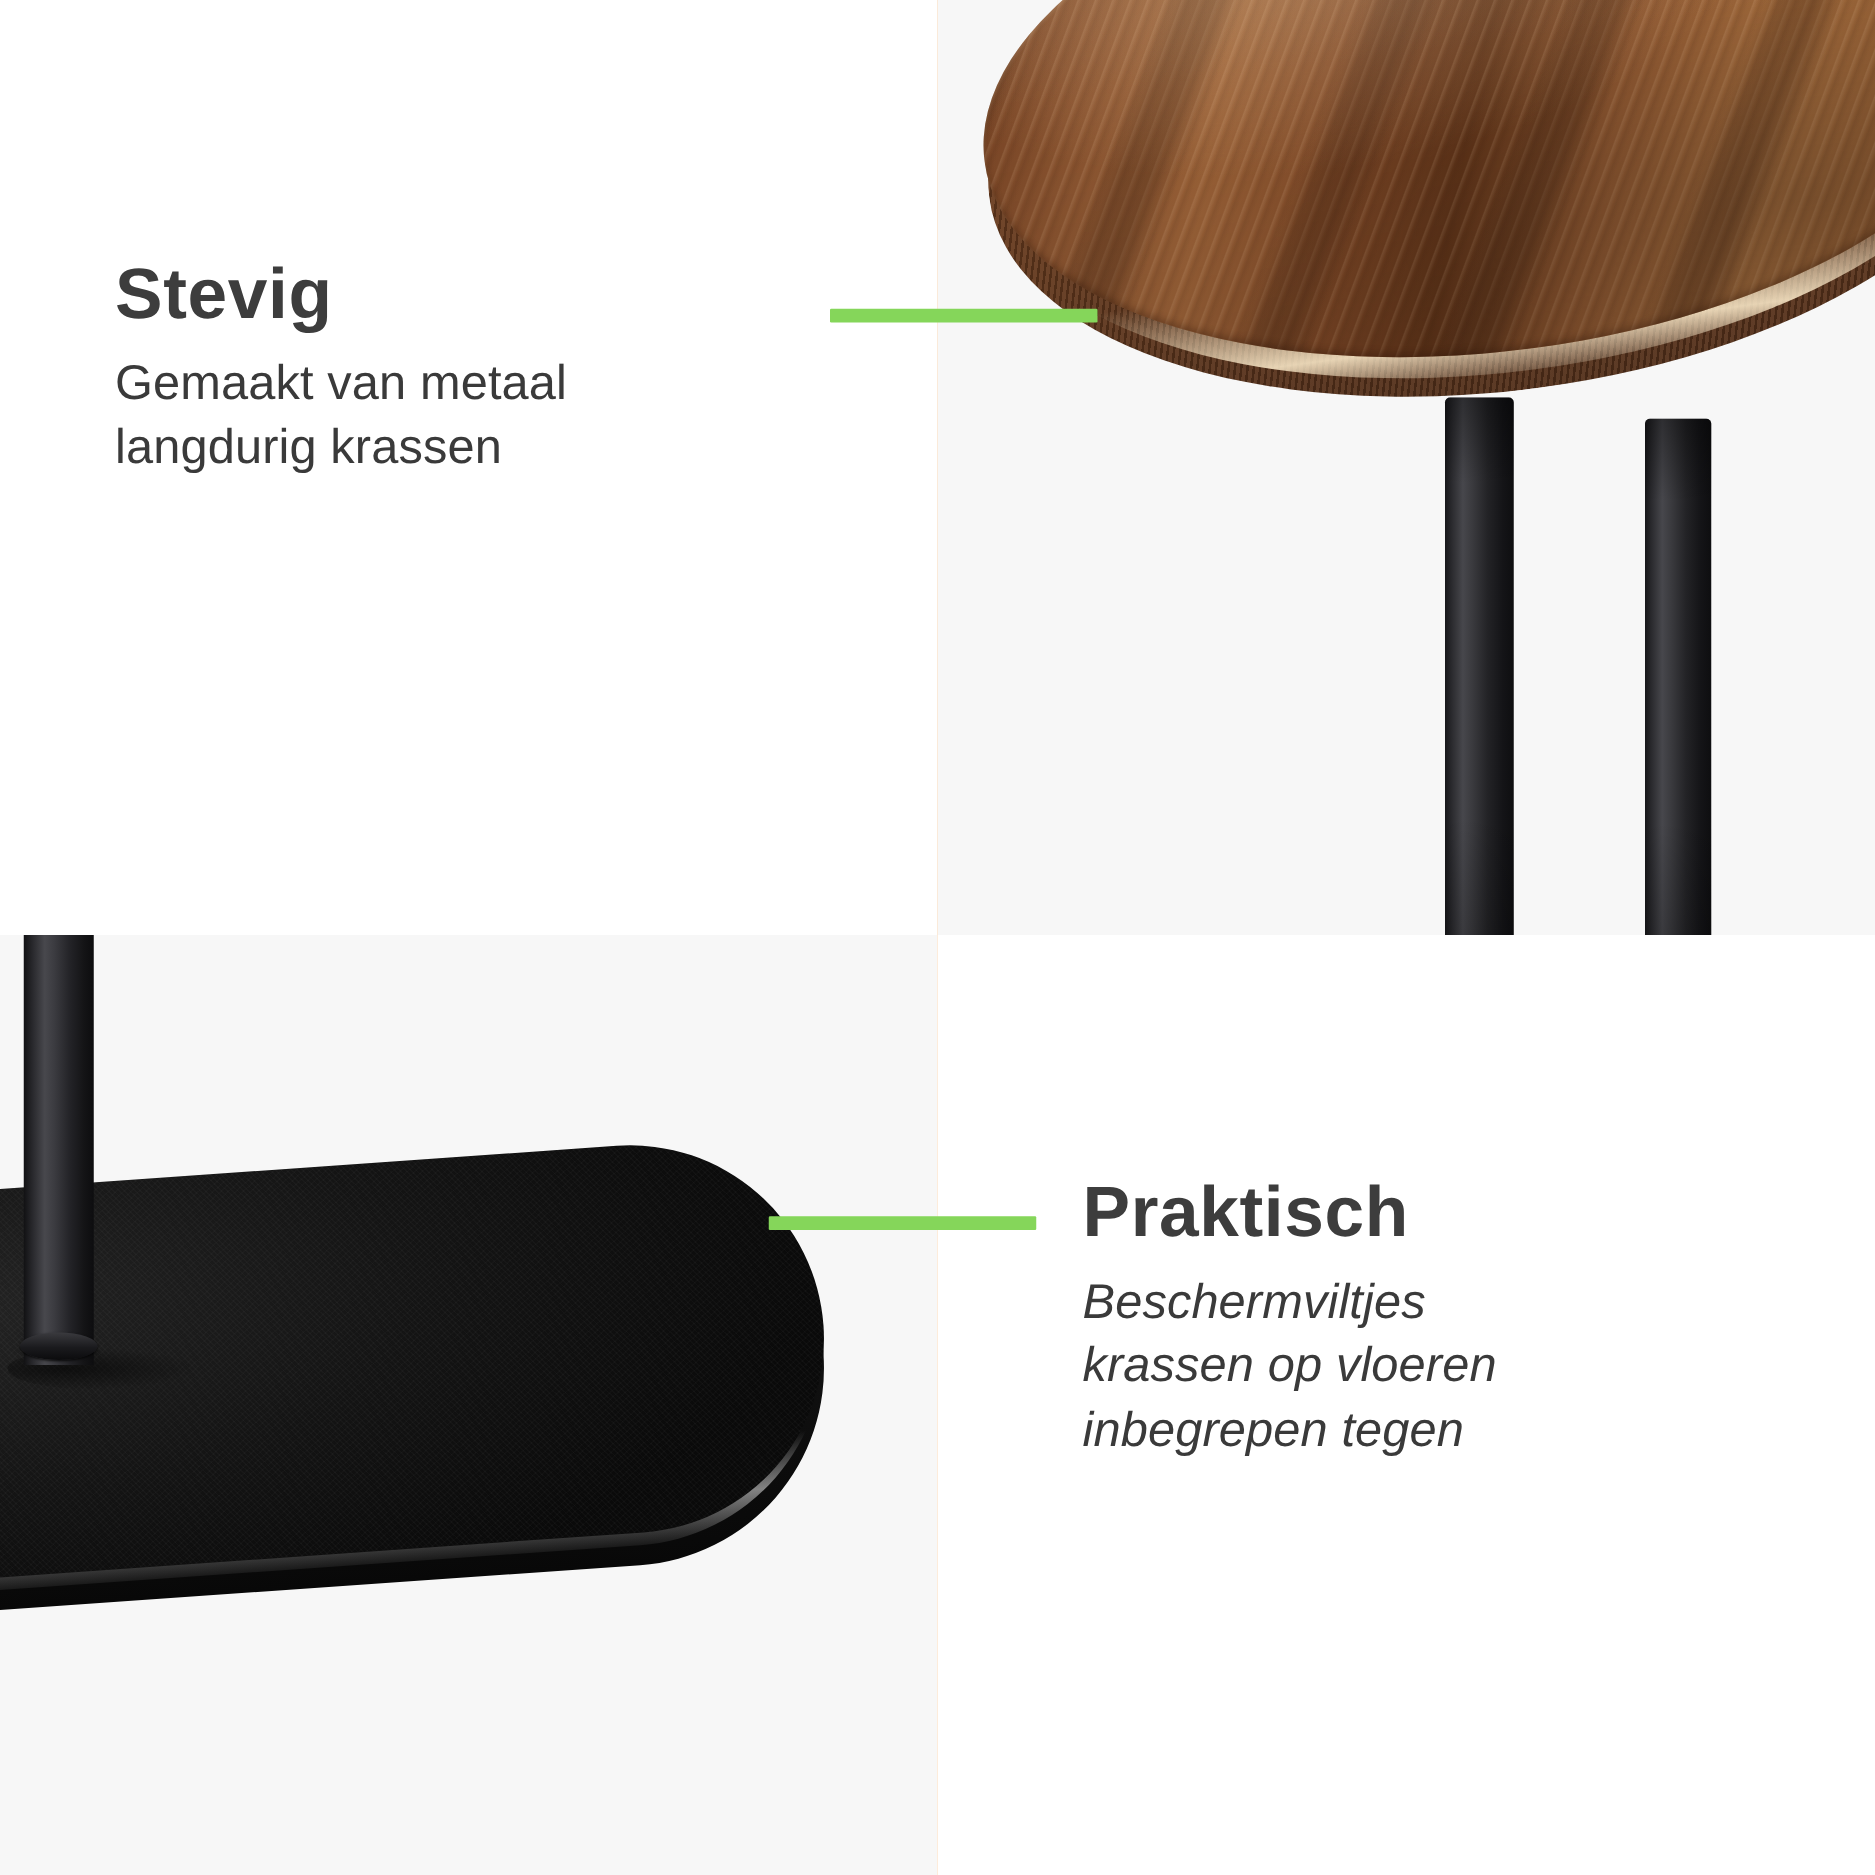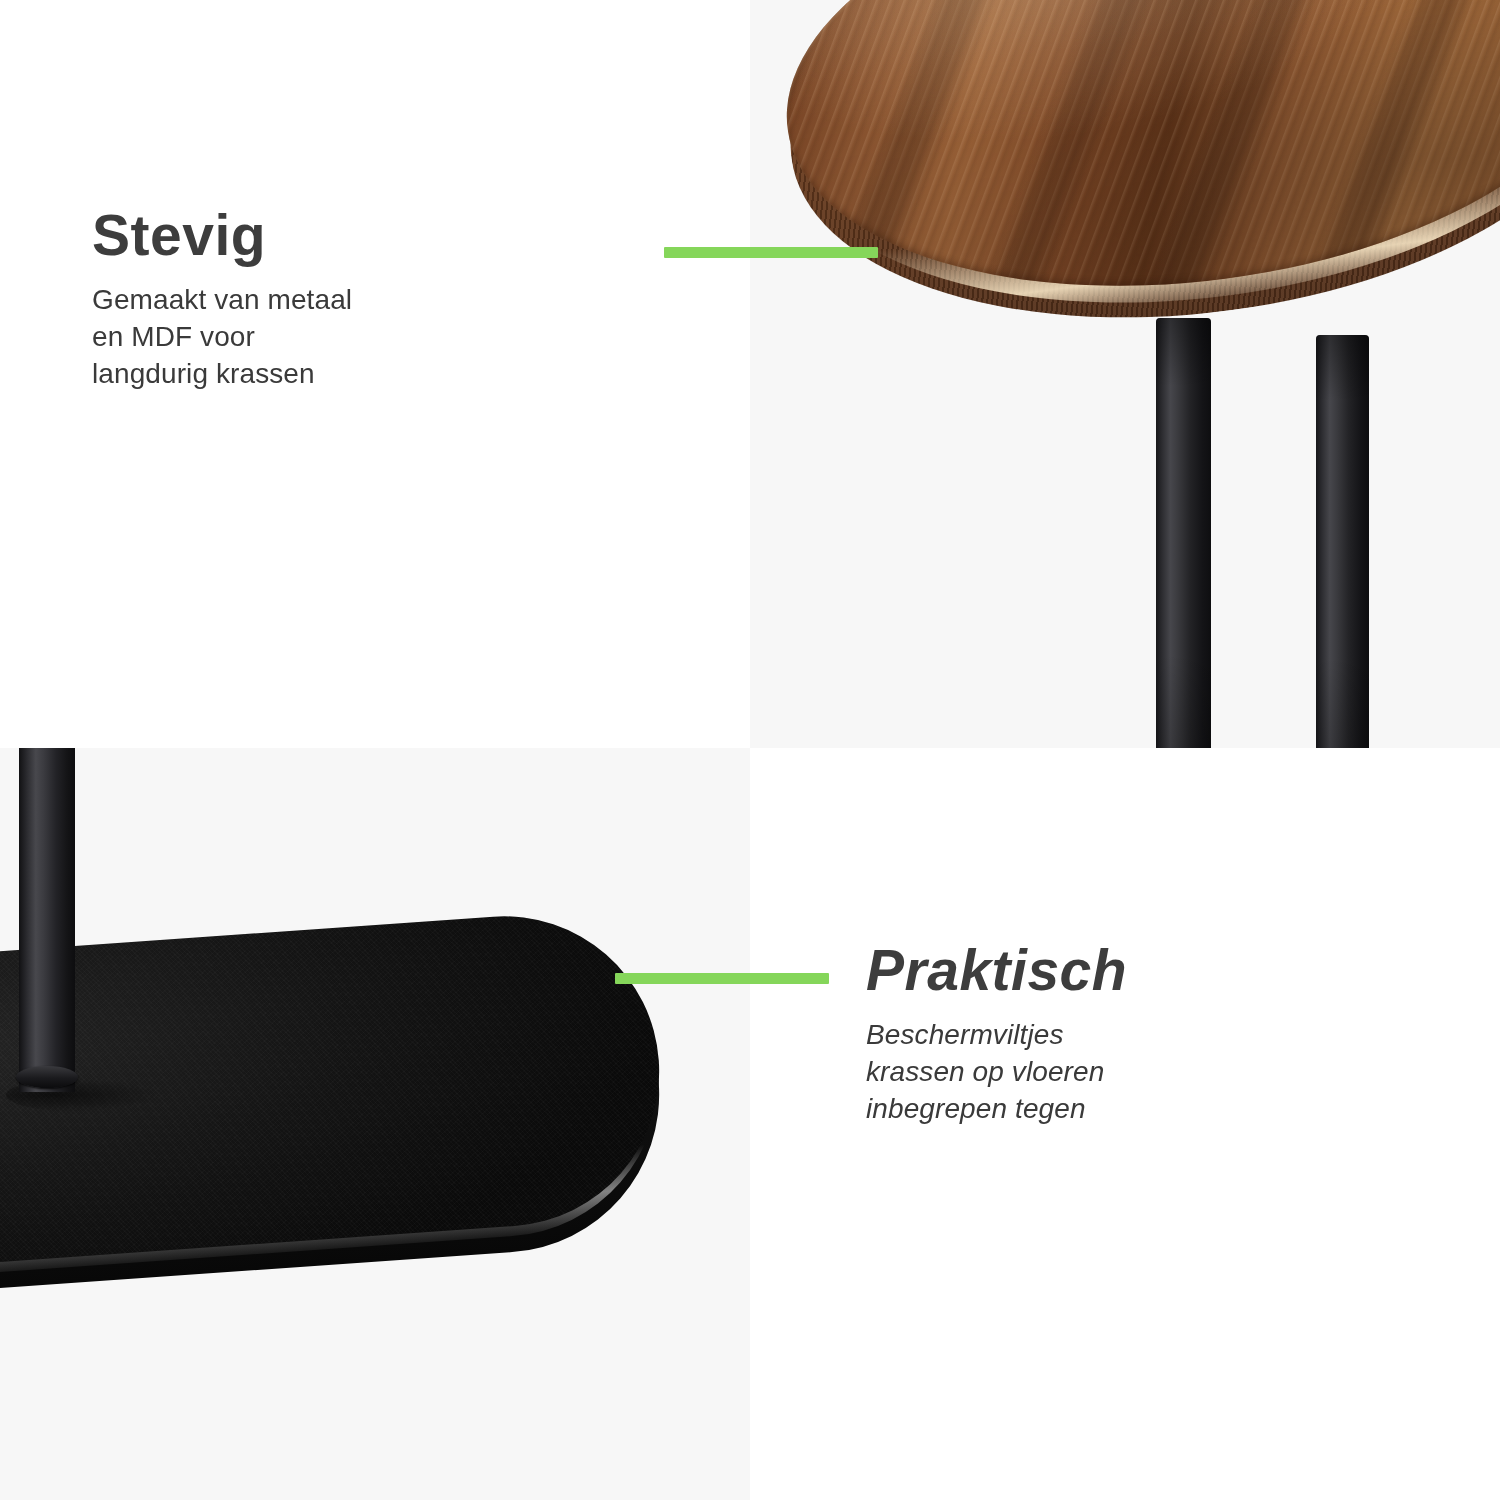--- a/index.html
+++ b/index.html
@@ -40,21 +40,21 @@
   .feature-title {
     font-size: 57px;
     font-weight: 700;
     letter-spacing: 0.5px;
     color: #3d3d3d;
     line-height: 1.08;
     margin: 0 0 14px 0;
     white-space: nowrap;
   }
   .feature-body {
-    font-size: 28px;
+    font-size: 39px;
     font-weight: 300;
     color: #3a3a3a;
     line-height: 1.33;
     margin: 0;
     letter-spacing: 0.1px;
   }
   .feature-body .ln { display: block; }
 
   
   .accent-rule {
@@ -298,27 +298,26 @@
     <div id="base-pole-collar"></div>
   </div>
 
   <div class="accent-rule" id="accent-top" style="background: rgb(133, 214, 90);"></div>
   <div class="accent-rule" id="accent-bottom" style="background: rgb(133, 214, 90);"></div>
 
   <div class="feature-block" id="feature-stevig">
     <h2 class="feature-title" style="color: rgb(61, 61, 61);">Stevig</h2>
     <p class="feature-body" style="color: rgb(58, 58, 58);">
       <span class="ln">Gemaakt van metaal</span>
-      <span class="ln">en MDF voor</span>
       <span class="ln">langdurig krassen</span>
     </p>
   </div>
 
   <div class="feature-block" id="feature-praktisch">
-    <h2 class="feature-title" style="color: rgb(61, 61, 61); font-style: italic;">Praktisch</h2>
+    <h2 class="feature-title" style="color: rgb(61, 61, 61);">Praktisch</h2>
     <p class="feature-body" style="color: rgb(58, 58, 58); font-style: italic;">
       <span class="ln">Beschermviltjes</span>
       <span class="ln">krassen op vloeren</span>
       <span class="ln">inbegrepen tegen</span>
     </p>
   </div>
 
 </div>
 
 </body></html>

